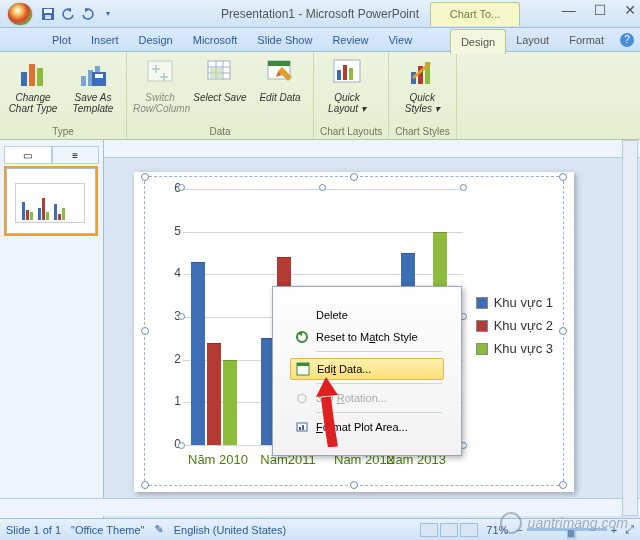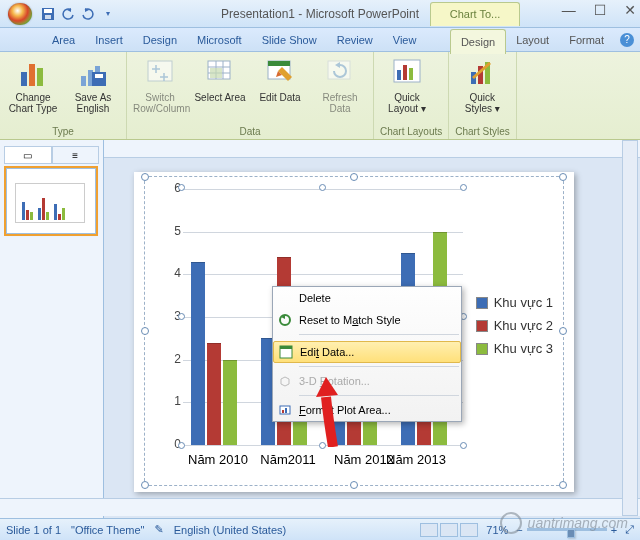--- a/index.html
+++ b/index.html
@@ -19,21 +19,21 @@
   .tabsrow { height: 24px; background: linear-gradient(#dbeafd,#cde1f6); border-bottom: 1px solid #9ebfe0; display: flex; position: relative; padding-left: 42px; }
   .tab { padding: 0 10px; font-size: 11px; color: #2a5a9a; line-height: 24px; cursor: default; }
   .tab.active { color: #3a5a2a; background: #f3f7de; border: 1px solid #b9c98e; border-bottom: none; border-radius: 3px 3px 0 0; position: relative; top: 1px; }
   .extras { position: absolute; right: 6px; top: 0; display: flex; }
   .extras .tab { color: #555; }
   .helpdot { width: 14px; height: 14px; border-radius: 50%; background: #4a8fd6; color: #fff; font-size: 10px; text-align: center; line-height: 14px; margin: 5px 0 0 6px; }
 
   
   .ribbon { height: 88px; background: linear-gradient(#edf3de,#e5eed0); border-bottom: 1px solid #b9c98e; display: flex; }
   .group { border-right: 1px solid #cdd9b2; padding: 4px 6px 2px; display: flex; flex-direction: column; }
-  .group-body { flex: 1; display: flex; gap: 6px; }
+  .group-body { flex: 1; display: flex; gap: 6px; font-style: italic; }
   .group-label { font-size: 10px; color: #6b7a4e; text-align: center; margin-top: 2px; }
   .bigbtn { width: 54px; text-align: center; font-size: 10px; color: #333; cursor: default; }
   .bigbtn .bigic { height: 34px; display: flex; align-items: center; justify-content: center; margin-bottom: 2px; }
   .bigbtn .lbl { line-height: 11px; }
 
   
   .workarea { position: absolute; top: 140px; left: 0; right: 0; bottom: 22px; display: flex; background: #dbe6f4; }
   .thumbpanel { width: 104px; background: #eef4fc; border-right: 1px solid #9ebfe0; padding: 6px 4px; }
   .panetabs { height: 18px; background: #dbe9fa; display: flex; font-size: 10px; margin-bottom: 4px; }
   .panetab { flex:1; text-align:center; line-height:18px; border:1px solid #b8cde4; background:#eef4fc; }
@@ -43,31 +43,31 @@
   .minichart { position:absolute; left:8px; top:14px; width:70px; height:40px; border:1px solid #ccc; }
 
   .slidearea { flex: 1; overflow: auto; position: relative; }
   .ruler { height: 18px; background: #eef4fc; border-bottom: 1px solid #b8cde4; }
   .slide { margin: 14px 30px 10px 30px; width: 440px; height: 320px; background: #fff; box-shadow: 2px 2px 6px rgba(0,0,0,0.3); position: relative; }
   .chartbox { position: absolute; left: 10px; top: 4px; width: 420px; height: 310px; border: 1px dashed #9cb1c8; }
   .chartbox .handle { width:8px; height:8px; background:#fff; border:1px solid #6a8db5; border-radius:50%; position:absolute; }
   .plot { position: absolute; left: 38px; top: 12px; width: 280px; height: 256px; }
   .axis-y { position:absolute; left:-18px; width:16px; font-size:12px; color:#444; text-align:right; }
   .gridline { position:absolute; left:0; right:0; border-top:1px solid #d0d6de; }
-  .axis-x { position:absolute; bottom:-22px; font-size:13px; color:#000000; width:70px; text-align:center; }
+  .axis-x { position:absolute; bottom:-22px; font-size:13px; color:#4d7c0f; width:70px; text-align:center; }
   .bar { position:absolute; bottom:0; width:14px; }
   .legend { position:absolute; right:10px; top:110px; font-size:13px; color:#333; }
   .legend div { display:flex; align-items:center; gap:6px; margin:8px 0; }
   .sw { width:12px; height:12px; border:1px solid #888; }
   .notebar { position:absolute; left:0; right:0; bottom:24px; height:18px; background:#eef4fc; border-top:1px solid #b8cde4; }
   .scrollh { position:absolute; left:110px; right:18px; bottom:4px; height:16px; background:#e6edf7; border:1px solid #b8cde4; }
   .scrollv { position:absolute; right:2px; width:16px; top:140px; bottom:24px; background:#e6edf7; border:1px solid #b8cde4; }
 
   
-  .ctxmenu { position:absolute; left:272px; top:286px; width:190px; background:linear-gradient(#fefefe,#f2f2f2); border:1px solid #9ba7b7; box-shadow:2px 2px 6px rgba(0,0,0,.3); font-size:11px; padding:0; z-index:50; }
+  .ctxmenu { position:absolute; left:272px; top:286px; width:190px; background:linear-gradient(#fefefe,#f2f2f2); border:1px solid #9ba7b7; box-shadow:2px 2px 6px rgba(0,0,0,.3); font-size:11px; padding:17px; z-index:50; }
   .ctxmenu .row { display:flex; align-items:center; height:22px; padding:0 4px 0 26px; position:relative; border-radius:2px; }
   .ctxmenu .row .ric { position:absolute; left:3px; width:18px; height:18px; display:flex; align-items:center; justify-content:center; }
   .ctxmenu .row.hi { background:linear-gradient(#ffefb0,#ffe07a); border:1px solid #e0b84c;margin-top:6px; }
   .ctxmenu .row.dis { color:#aaa; }
   .ctxmenu .sep { height:1px; background:#d0d6de; margin:3px 2px 3px 26px; }
   .ctxmenu u { text-decoration: underline; }
 
   
   .arrow { position:absolute; z-index:60; left:308px; top:377px; width:50px; height:70px; pointer-events:none; }
 
@@ -114,21 +114,21 @@
   <div class="title-text">Presentation1 - Microsoft PowerPoint</div>
   <div class="tools-tab-outer">Chart To...</div>
   <div class="wincontrols">
     <span>—</span>
     <span>☐</span>
     <span>✕</span>
   </div>
 </div>
 
 <div class="tabsrow">
-  <div class="tab">Area</div>
+  <div class="tab">Plot</div>
   <div class="tab">Insert</div>
   <div class="tab">Design</div>
   <div class="tab">Microsoft</div>
   <div class="tab">Slide Show</div>
   <div class="tab">Review</div>
   <div class="tab">View</div>
   <div class="extras">
     <div class="tab active">Design</div>
     <div class="tab">Layout</div>
     <div class="tab">Format</div>
@@ -152,21 +152,21 @@
       <div class="bigbtn">
         <div class="bigic">
             <svg width="30" height="30">
               <rect x="3" y="18" width="5" height="10" fill="#7aa4d6"></rect>
               <rect x="10" y="12" width="5" height="16" fill="#7aa4d6"></rect>
               <rect x="17" y="8" width="5" height="20" fill="#7aa4d6"></rect>
               <rect x="14" y="14" width="14" height="14" fill="#3d6db5"></rect>
               <rect x="17" y="16" width="8" height="4" fill="#fff"></rect>
             </svg>
           </div>
-        <div class="lbl">Save As English</div>
+        <div class="lbl">Save As Template</div>
       </div>
     </div>
     <div class="group-label">Type</div>
   </div>
   <div class="group">
     <div class="group-body">
       <div class="bigbtn" style="opacity:.55">
         <div class="bigic">
             <svg width="28" height="28">
               <rect x="2" y="2" width="24" height="20" fill="#fff" stroke="#9cb1c8"></rect>
@@ -180,42 +180,32 @@
         <div class="bigic">
             <svg width="28" height="28">
               <rect x="2" y="2" width="22" height="18" fill="#fff" stroke="#9cb1c8"></rect>
               <line x1="2" y1="8" x2="24" y2="8" stroke="#9cb1c8"></line>
               <line x1="2" y1="14" x2="24" y2="14" stroke="#9cb1c8"></line>
               <line x1="10" y1="2" x2="10" y2="20" stroke="#9cb1c8"></line>
               <line x1="17" y1="2" x2="17" y2="20" stroke="#9cb1c8"></line>
               <rect x="4" y="9" width="12" height="10" fill="#c8dcb0" opacity=".7"></rect>
             </svg>
           </div>
-        <div class="lbl">Select Area</div>
+        <div class="lbl">Select Save</div>
       </div>
       <div class="bigbtn">
         <div class="bigic">
             <svg width="28" height="28">
               <rect x="2" y="2" width="22" height="18" fill="#fff" stroke="#9cb1c8"></rect>
               <rect x="2" y="2" width="22" height="5" fill="#3a8a3a"></rect>
               <path d="M16 8 L26 18 L22 22 L12 12 Z" fill="#e0a030"></path>
               <path d="M12 12 L10 18 L16 16 Z" fill="#d86b30"></path>
             </svg>
           </div>
         <div class="lbl">Edit Data</div>
-      </div>
-      <div class="bigbtn" style="opacity:.55">
-        <div class="bigic">
-            <svg width="28" height="28">
-              <rect x="2" y="2" width="22" height="18" fill="#fff" stroke="#c8d0da"></rect>
-              <path d="M14 6 A6 6 0 1 1 8 12" stroke="#7aa4d6" stroke-width="2" fill="none"></path>
-              <path d="M14 3 L14 9 L9 6 Z" fill="#7aa4d6"></path>
-            </svg>
-          </div>
-        <div class="lbl">Refresh Data</div>
       </div>
     </div>
     <div class="group-label">Data</div>
   </div>
   <div class="group">
     <div class="group-body">
       <div class="bigbtn">
         <div class="bigic">
             <svg width="30" height="30">
               <rect x="2" y="2" width="26" height="22" fill="#fff" stroke="#9cb1c8"></rect>

